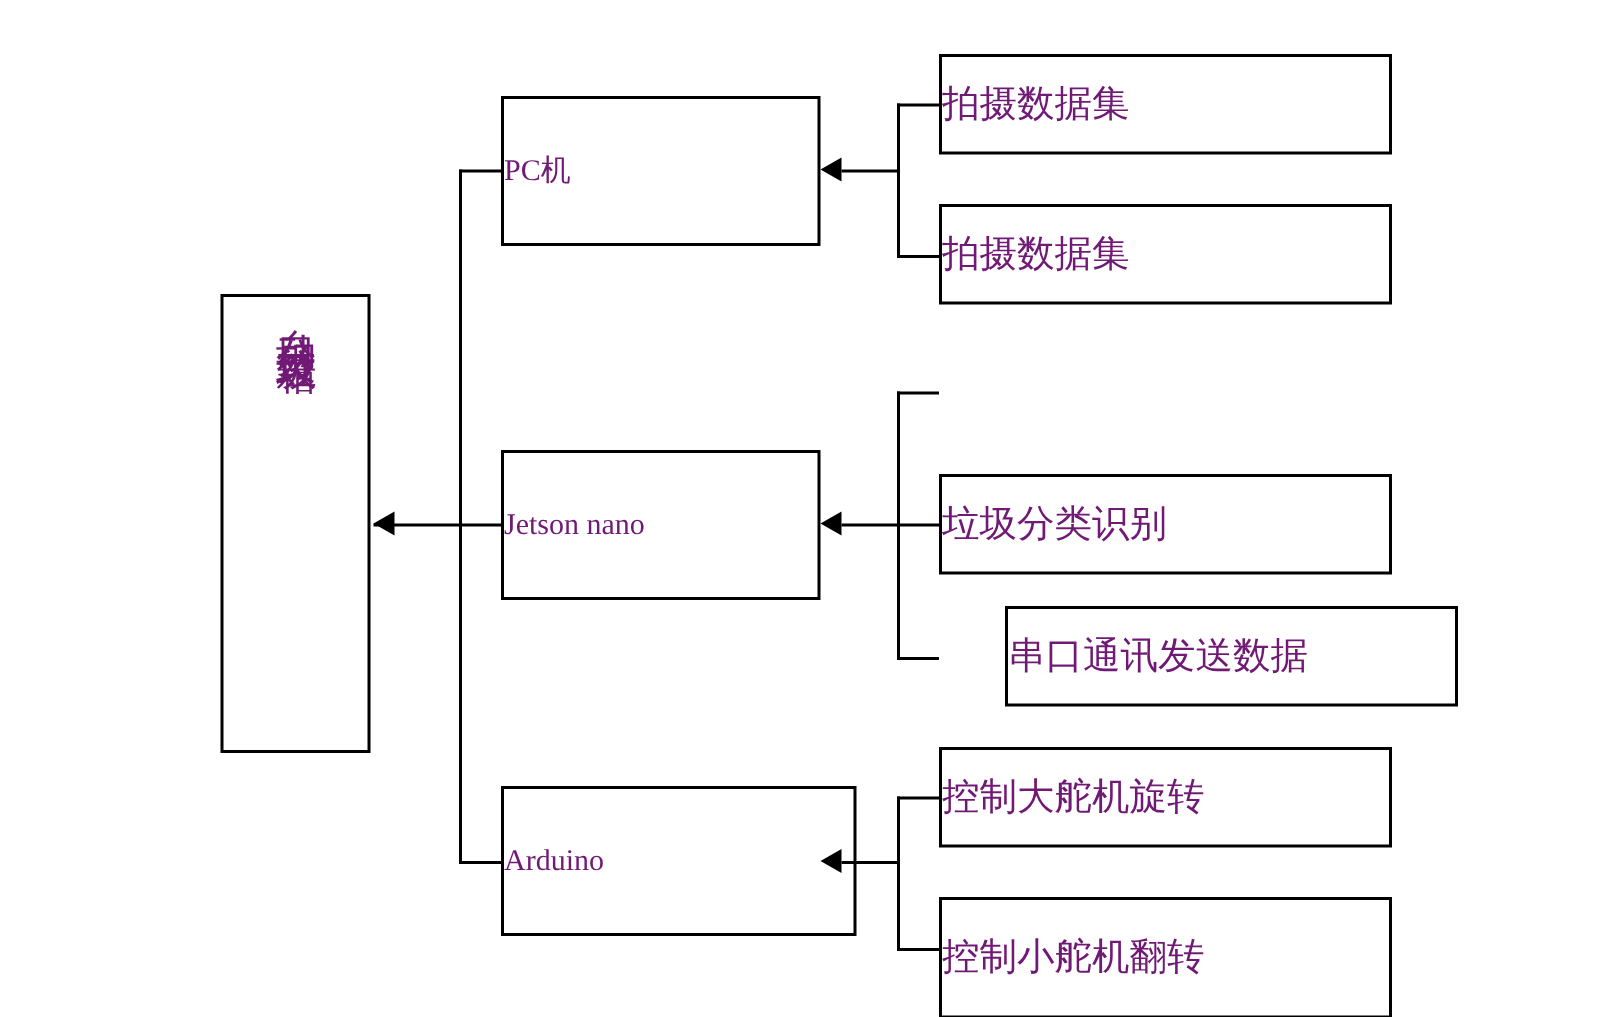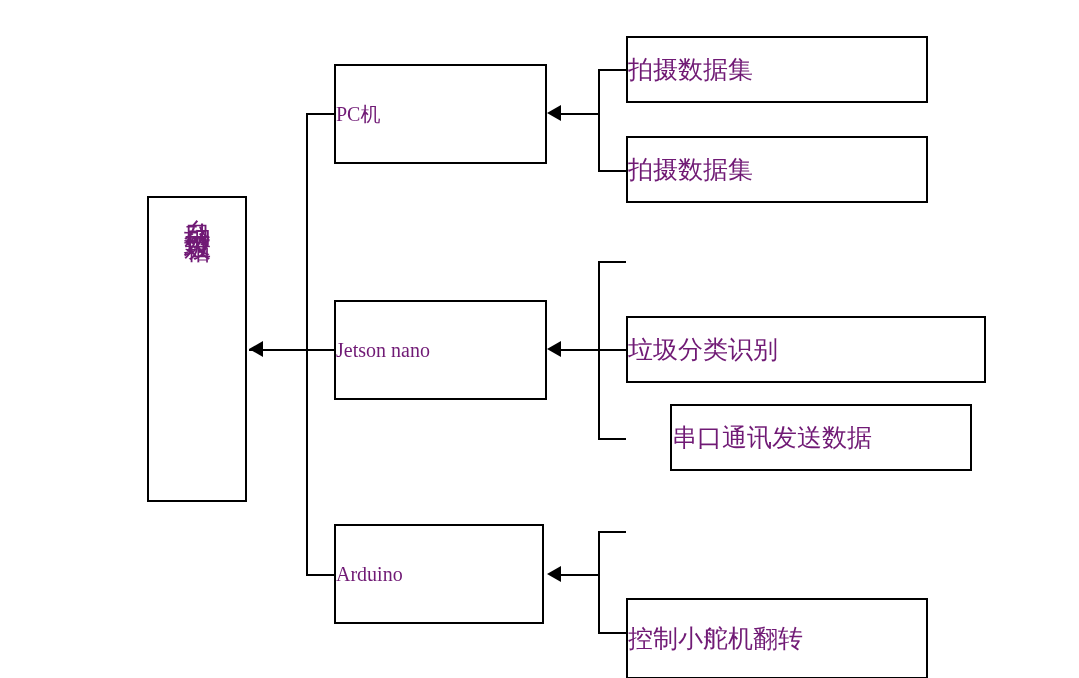--- a/index.html
+++ b/index.html
@@ -83,41 +83,44 @@
   </div>
 
   <div class="node mid-node" style="left:334px; top:64px; width:213px; height:100px;">
     <span class="node-label">PC机</span>
   </div>
 
   <div class="node mid-node" style="left:334px; top:300px; width:213px; height:100px;">
     <span class="node-label">Jetson nano</span>
   </div>
 
-  <div class="node mid-node" style="left:334px; top:524px; width:210px; height:100px;">
+  <div class="node mid-node" style="left:334px; top:524px; width:237px; height:100px;">
     <span class="node-label">Arduino</span>
   </div>
 
   <div class="node leaf-node" style="left:626px; top:36px; width:302px; height:67px;">
     <span class="node-label">拍摄数据集</span>
   </div>
 
   <div class="node leaf-node" style="left:626px; top:136px; width:302px; height:67px;">
     <span class="node-label">拍摄数据集</span>
   </div>
 
 
-  <div class="node leaf-node" style="left:626px; top:316px; width:360px; height:67px;">
+  <div class="node leaf-node" style="left:626px; top:316px; width:302px; height:67px;">
     <span class="node-label">垃圾分类识别</span>
   </div>
 
   <div class="node leaf-node" style="left:626px; top:404px; width:302px; height:67px;margin-left:44px;">
     <span class="node-label">串口通讯发送数据</span>
   </div>
 
+  <div class="node leaf-node" style="left:626px; top:498px; width:302px; height:67px;">
+    <span class="node-label">控制大舵机旋转</span>
+  </div>
 
   <div class="node leaf-node" style="left:626px; top:598px; width:302px; height:81px;">
     <span class="node-label">控制小舵机翻转</span>
   </div>
 
   <div class="vline" style="left:306px; top:113px; height:461px;"></div>
 
   <div class="hline" style="left:306px; top:113px; width:28px;"></div>
 
   <div class="hline" style="left:306px; top:574px; width:28px;"></div>

